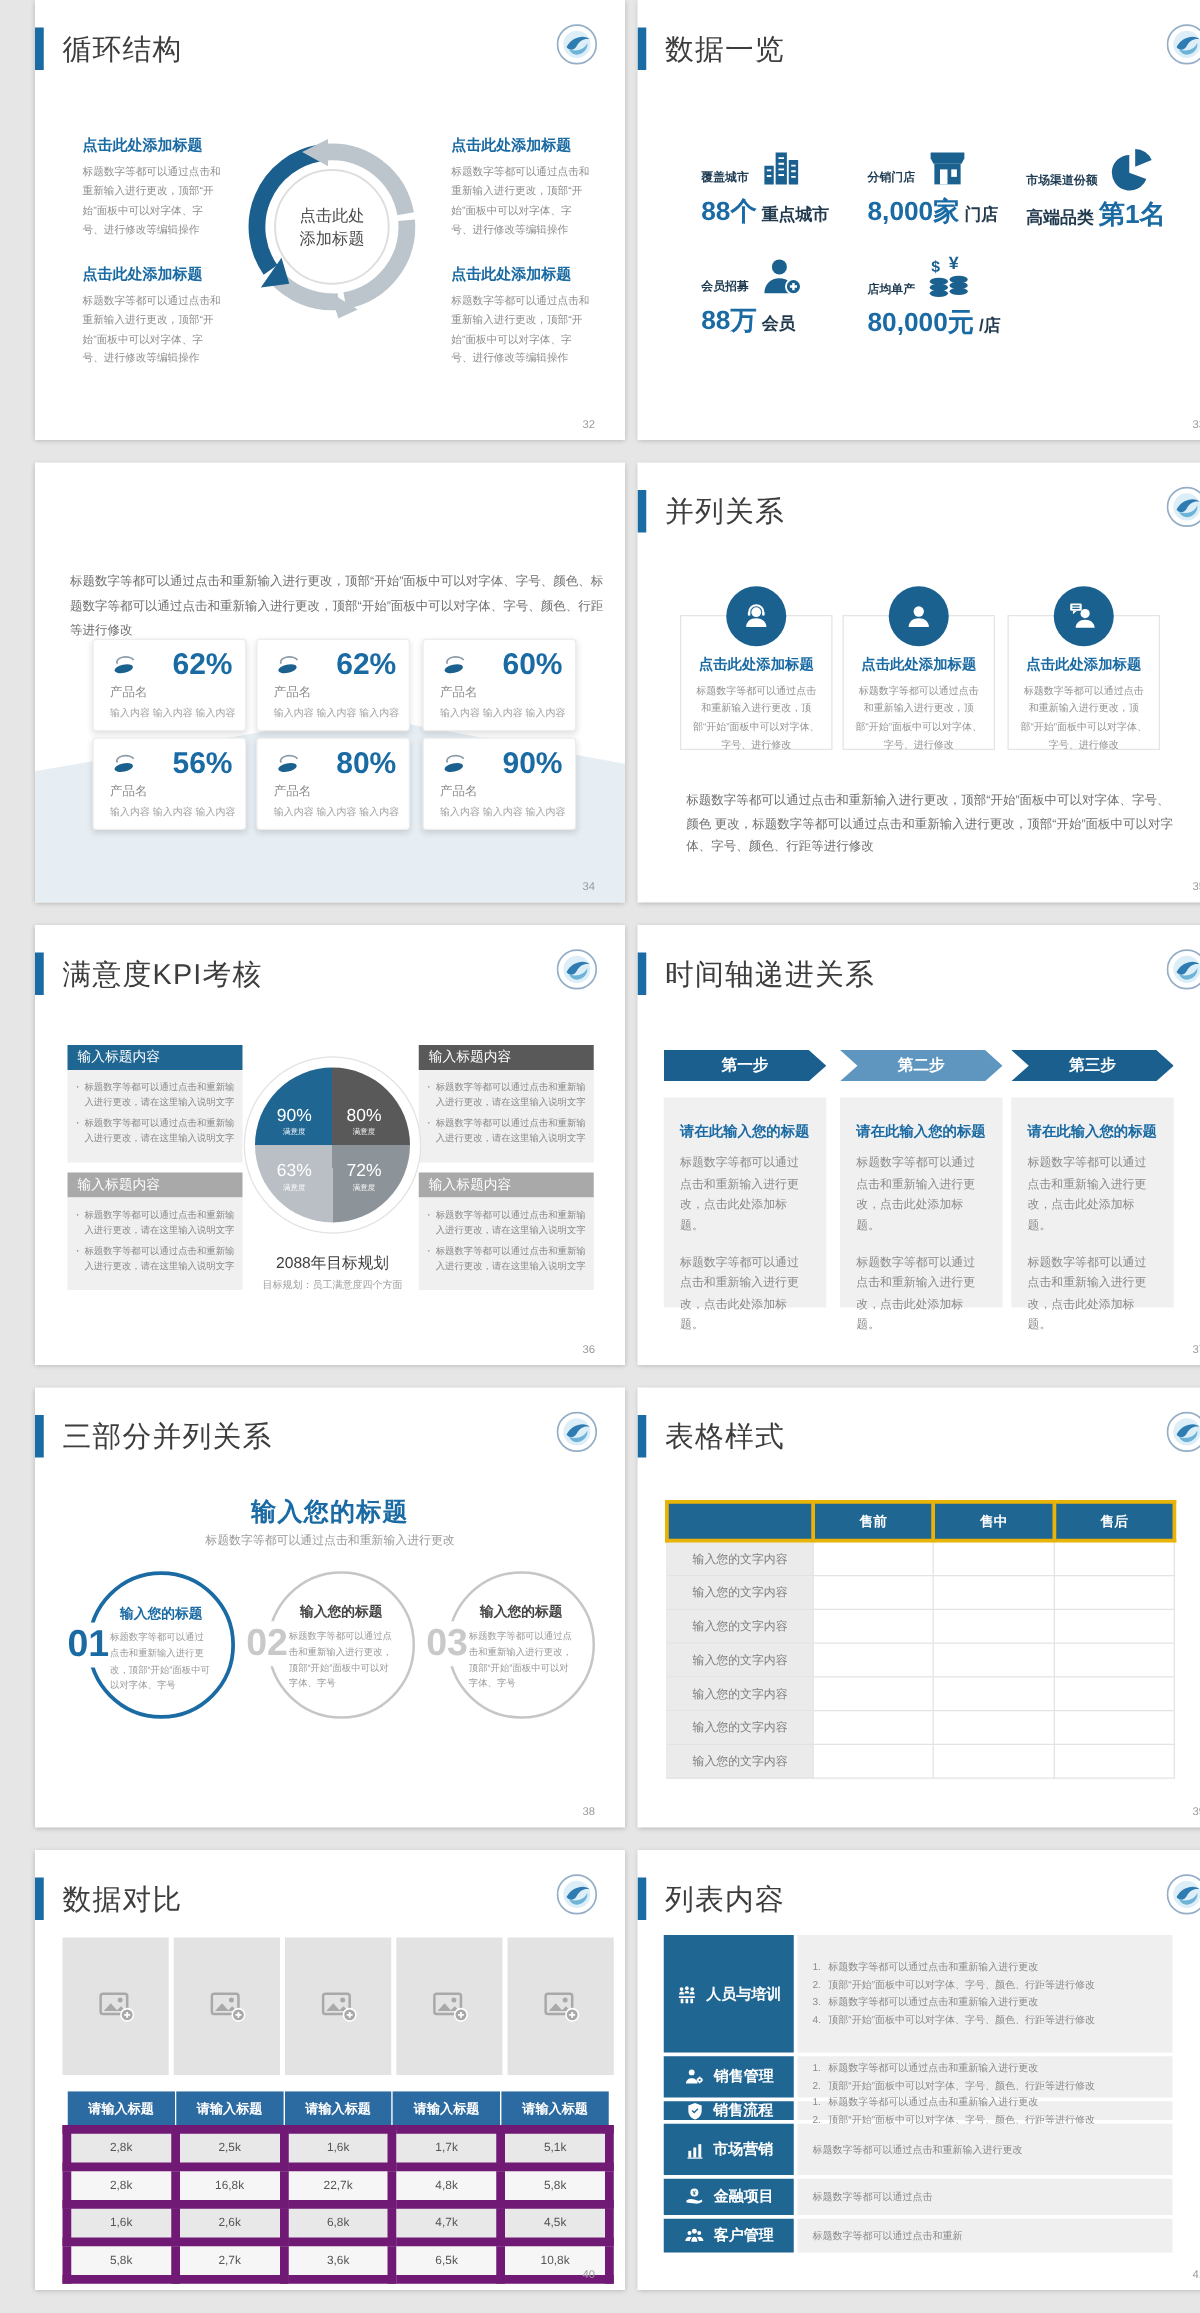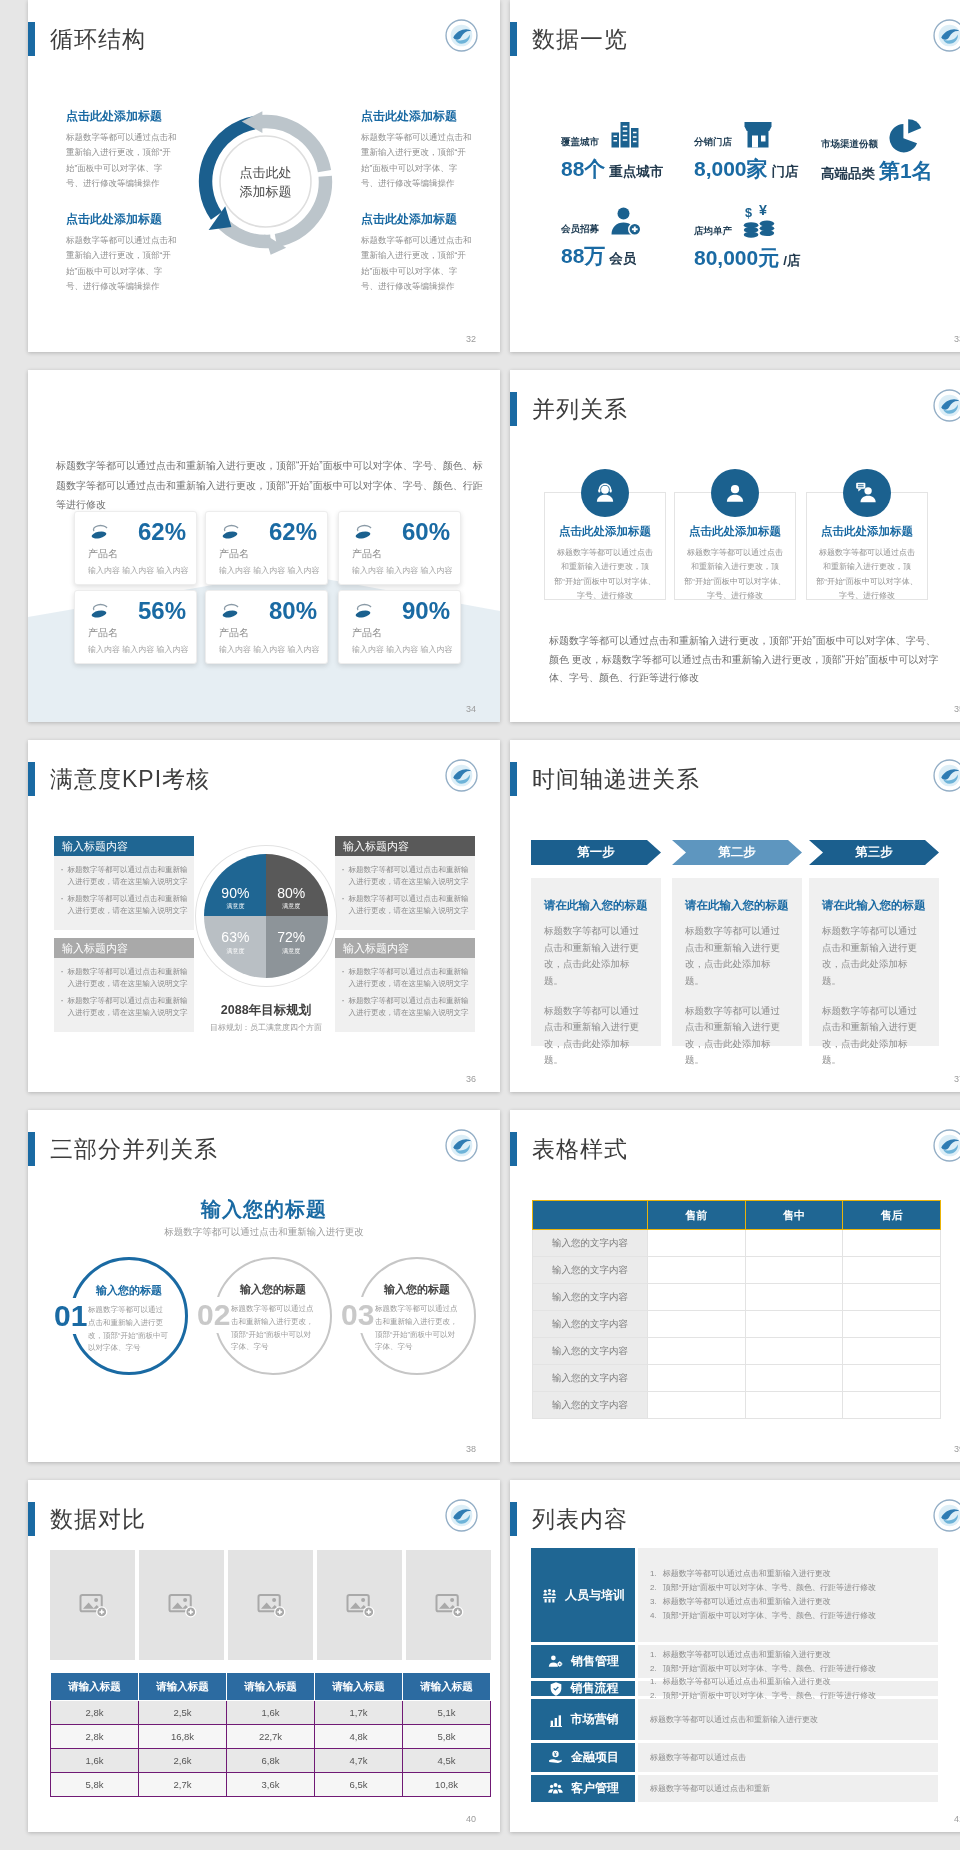--- a/index.html
+++ b/index.html
@@ -44,21 +44,21 @@
   .kbox-h{height:20px;line-height:20px;padding-left:8px;font-size:11px;color:#fff;}
   .kbox-b{background:#f0f0f0;padding:8px 6px 8px 4px;}
   .kbul{display:flex;font-size:7.5px;color:#8a8a8a;line-height:1.6;margin-bottom:5px;}
   .kbul::before{content:"·";margin:0 4px 0 3px;font-weight:bold;}
   .kpi-wrap{position:absolute;left:168px;top:106px;width:140px;height:140px;border-radius:50%;background:#fff;box-shadow:0 0 0 1px #e2e2e2;display:flex;align-items:center;justify-content:center;}
   .kpi-pie{width:124px;height:124px;border-radius:50%;background:conic-gradient(#595959 0 25%,#8d9499 25% 50%,#b9bfc4 50% 75%,#1f6693 75% 100%);position:relative;}
   .qt{position:absolute;text-align:center;color:#fff;line-height:1.1;}
   .qt .qp{font-size:14px;}
   .qt .ql{font-size:6px;display:block;margin-top:2px;}
   .kcap{position:absolute;left:155px;top:262px;width:166px;text-align:center;}
-  .kcap-t{font-size:12.5px;font-weight:bold;color:#3f3f3f;}
+  .kcap-t{font-size:12.5px;font-weight:normal;color:#3f3f3f;}
   .kcap-s{font-size:8px;color:#9d9d9d;margin-top:3px;}
   
   .step{position:absolute;top:100px;height:25px;line-height:25px;text-align:center;color:#fff;font-size:12.5px;font-weight:bold;width:130px;}
   .step-first{clip-path:polygon(0 0,calc(100% - 14px) 0,100% 50%,calc(100% - 14px) 100%,0 100%);}
   .step-notch{clip-path:polygon(0 0,calc(100% - 14px) 0,100% 50%,calc(100% - 14px) 100%,0 100%,14px 50%);}
   .tcard{position:absolute;top:138px;width:130px;height:168px;background:#f0f0f0;padding:20px 13px;box-sizing:border-box;}
   .tc-title{font-size:11.5px;font-weight:bold;color:#1a6aa3;margin-bottom:10px;}
   .tc-p{font-size:9.5px;color:#8b8b8b;line-height:1.75;margin:0 0 13px 0;}
   
   .h38{position:absolute;top:86px;width:100%;text-align:center;font-size:20px;font-weight:bold;color:#1a6aa3;letter-spacing:1px;}
@@ -66,28 +66,28 @@
   .ncircle{position:absolute;top:147px;width:118px;height:118px;border-radius:50%;background:#fff;box-sizing:border-box;text-align:center;}
   .nc-blue{border:3px solid #1a6aa3;}
   .nc-gray{border:2px solid #c6c6c6;}
   .nnum{position:absolute;left:-20px;top:38px;font-size:30px;font-weight:bold;background:#fff;padding:3px 1px;line-height:1;}
   .nn-blue{color:#1a6aa3;}.nn-gray{color:#c9c9c9;}
   .nc-title{margin-top:23px;font-size:11px;font-weight:bold;color:#454545;}
   .nc-title.blue{color:#1a6aa3;}
   .nc-body{margin:6px 15px 0;font-size:7.5px;color:#9a9a9a;line-height:1.7;text-align:left;}
   
   .t39{position:absolute;left:22px;top:90px;width:409px;border-collapse:collapse;}
-  .t39 th{background:#1f6693;color:#fff;font-size:11px;height:26px;font-weight:bold;border:1px solid #eab308;}
+  .t39 th{background:#1f6693;color:#fff;font-size:11px;height:26px;font-weight:bold;border:3px solid #eab308;}
   .t39 td{height:24px;border:1px solid #e3e3e3;font-size:9.5px;color:#7d7d7d;background:#fff;}
   .t39 td.lab{background:#ebebeb;text-align:center;width:112px;}
   
   .ph{position:absolute;top:70px;width:85px;height:110px;background:#e3e3e3;display:flex;align-items:center;justify-content:center;}
   .t40{position:absolute;left:22px;top:192px;width:441px;border-collapse:collapse;}
   .t40 th{background:#2c6ba1;color:#fff;font-size:10.5px;height:25px;border:1px solid #fff;font-weight:bold;}
-  .t40 td{height:21px;text-align:center;font-size:9.5px;color:#565656;border:1px solid #701a75;}
+  .t40 td{height:21px;text-align:center;font-size:9.5px;color:#565656;border:7px solid #701a75;}
   .t40 tr.odd td{background:#e8e8e8;}
   .t40 tr.even td{background:#f6f6f6;}
   
   .lrows{position:absolute;left:21px;right:50px;top:68px;}
   .lrow{display:flex;margin-bottom:3px;}
   .lrow-label{width:104px;background:#1f6693;color:#fff;display:flex;align-items:center;justify-content:center;gap:7px;font-size:12px;font-weight:bold;flex:none;}
   .lrow-body{flex:1;background:#efefef;margin-left:3px;display:flex;flex-direction:column;justify-content:center;padding:5px 12px;box-sizing:border-box;}
   .nums{counter-reset:li;}
   .oli{display:flex;font-size:8px;color:#8a8a8a;line-height:1.75;}
   .oli::before{counter-increment:li;content:counter(li) ".";margin-right:6px;}

